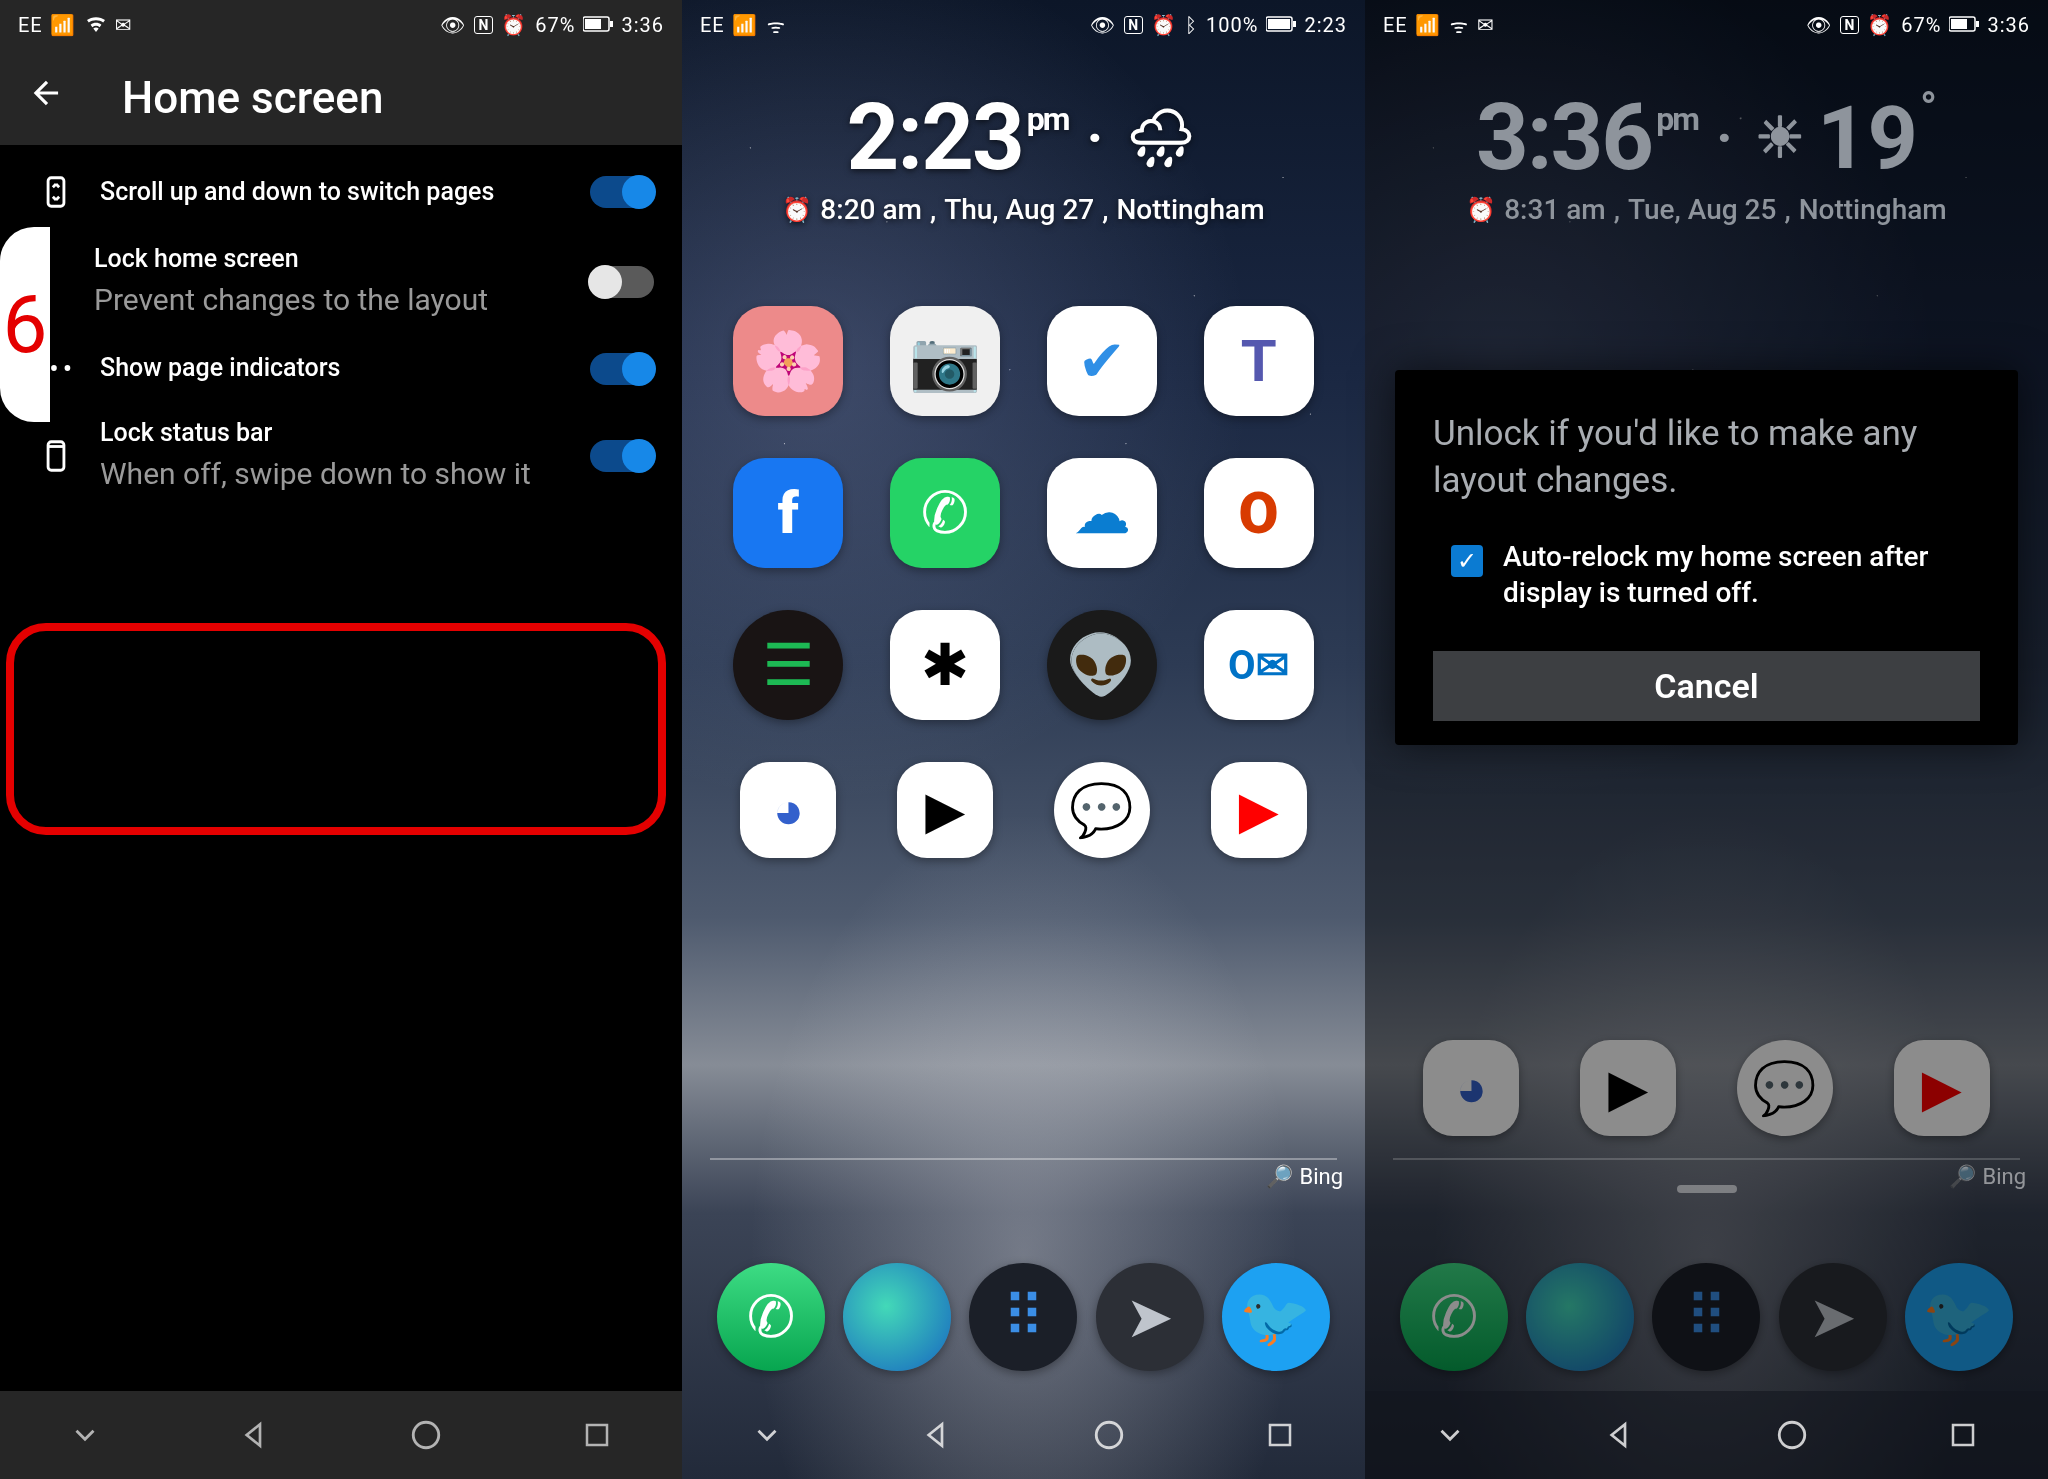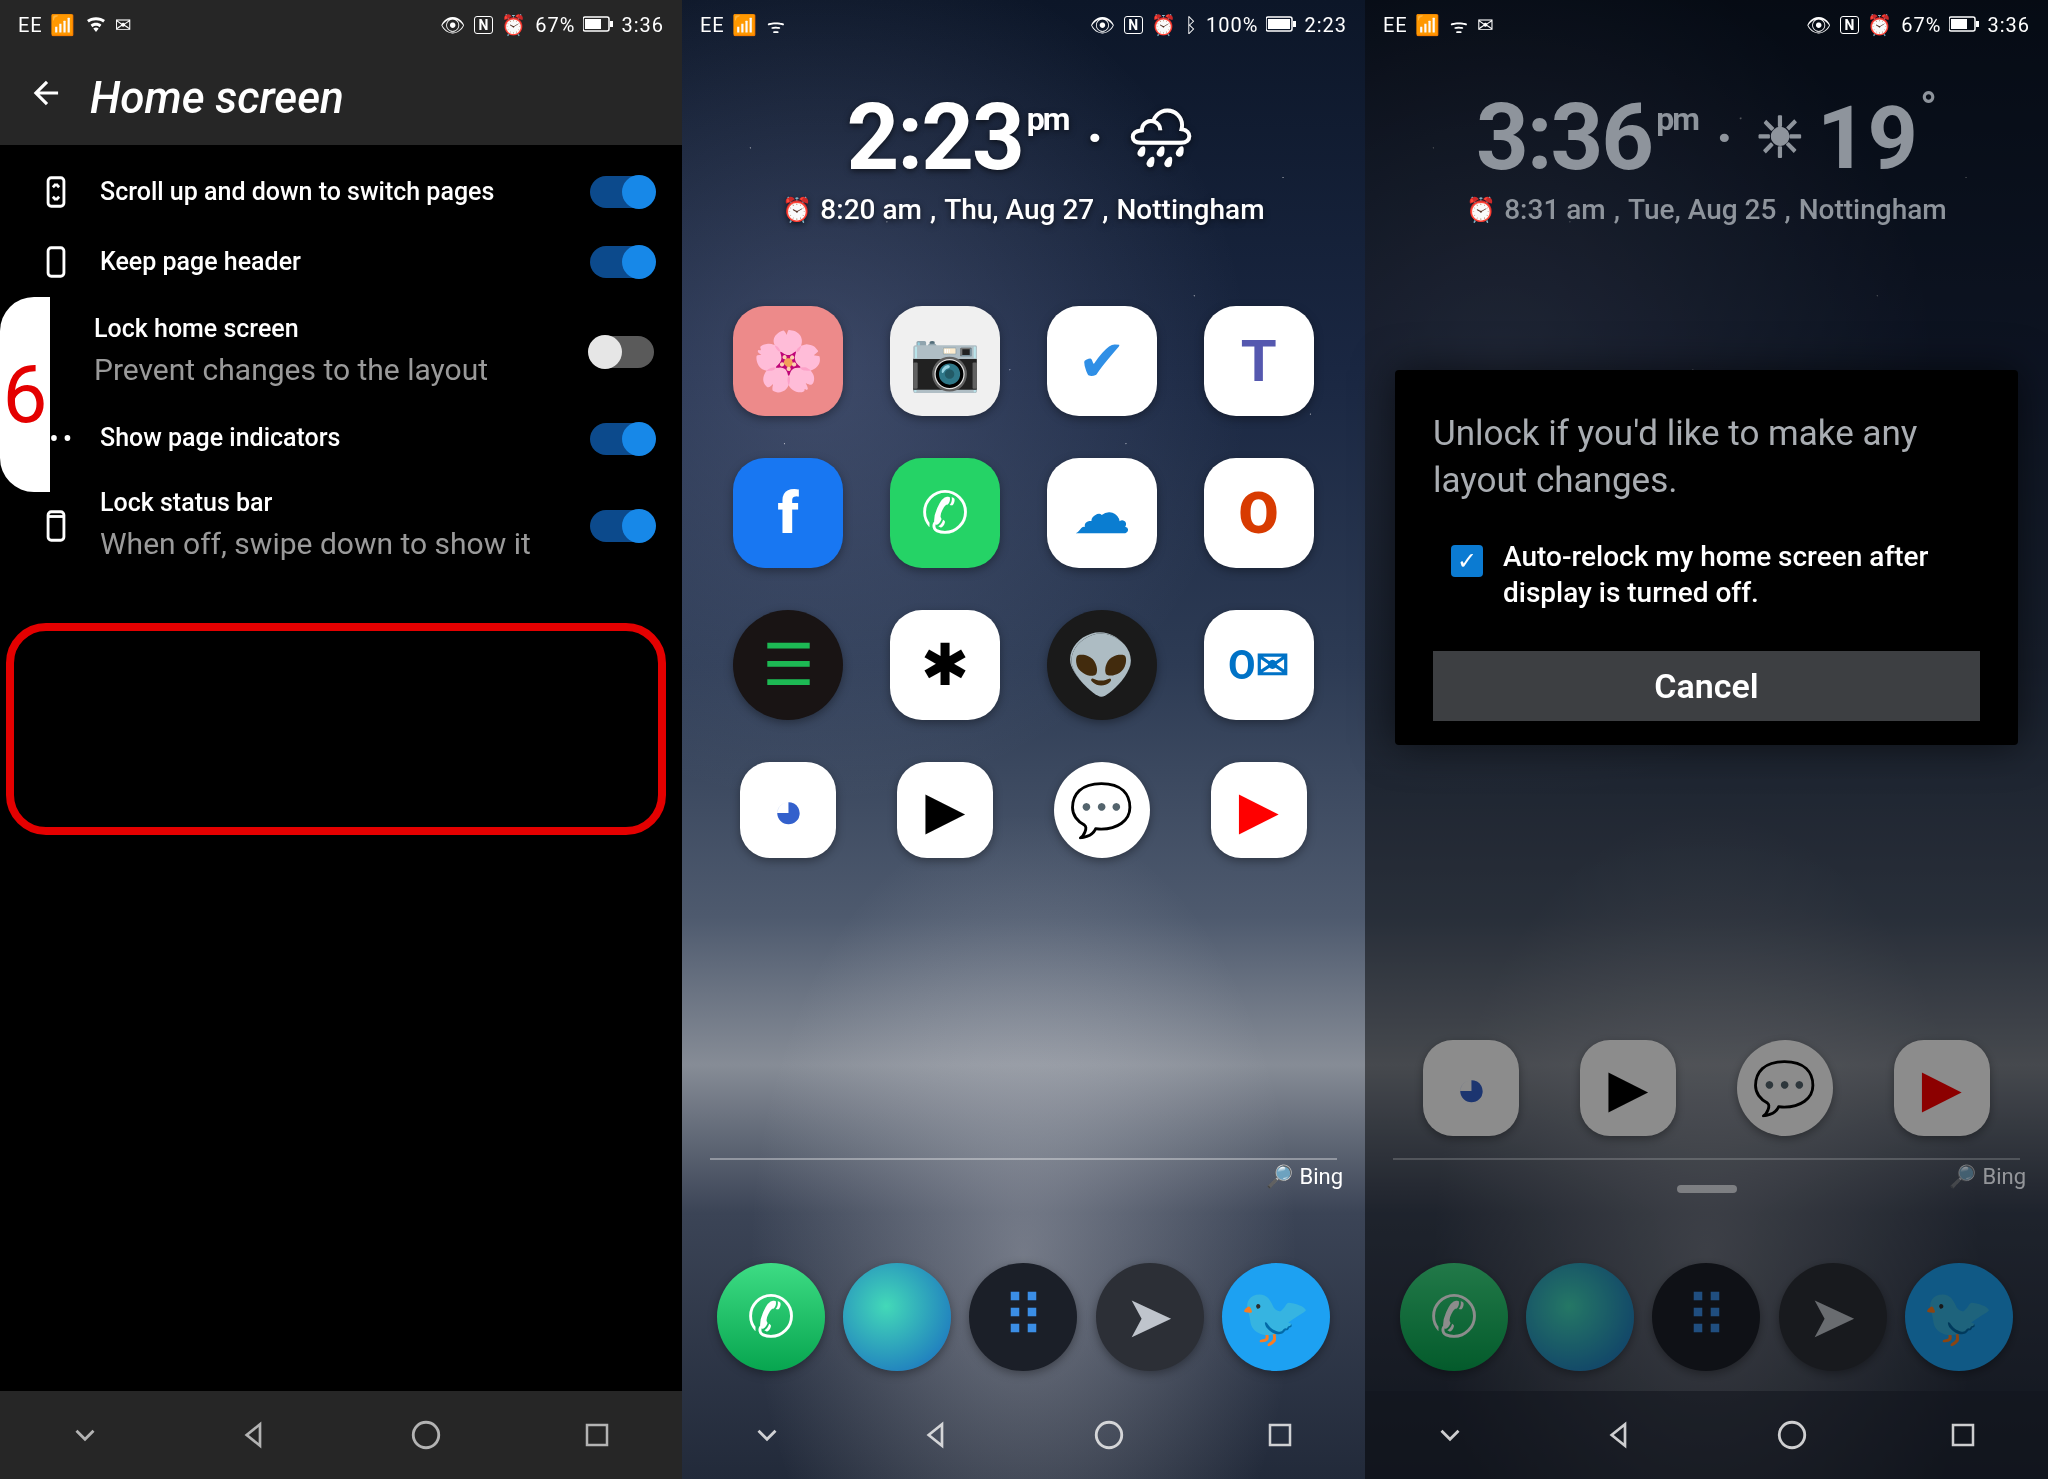--- a/index.html
+++ b/index.html
@@ -15,21 +15,21 @@
 .pane2 { width: 683px; }
 .pane3 { width: 683px; }
 
 
 .status-bar { height: 50px; display:flex; align-items:center; justify-content:space-between; padding: 0 18px; font-size:20px; color:#fff; letter-spacing:1px; }
 .pane1 .status-bar { background:#262626; }
 .sb-left, .sb-right { display:flex; align-items:center; gap:8px; }
 .sb-icon { display:inline-block; }
 
 
-.pane1 .header { height:95px; background:#262626; display:flex; align-items:center; padding:0 28px; gap:24px;font-style:italic; }
+.pane1 .header { height:95px; background:#262626; display:flex; align-items:center; padding:0 28px; gap:56px; }
 .pane1 .header .title { font-size:44px; font-weight:500; }
 .back-arr { font-size:38px; }
 
 
 .settings { background:#000; padding-top:12px; }
 .srow { display:flex; align-items:center; padding:16px 20px 16px 28px; position:relative; }
 .srow .icon-col { width:56px; flex:0 0 56px; display:flex; align-items:center; justify-content:center; }
 .srow .txt { flex:1; padding: 0 6px 0 16px; }
 .srow .label { font-size:25px; font-weight:500; line-height:1.3; }
 .srow .sub { font-size:30px; color:#9a9a9a; line-height:1.35; margin-top:4px; }
@@ -171,31 +171,20 @@
             <rect x="7" y="3" width="10" height="18" rx="2"></rect>
             <path d="M12 7l-2 2m2-2l2 2M12 17l-2-2m2 2l2-2"></path>
           </svg>
         </div>
       <div class="txt">
           <div class="label">Scroll up and down to switch pages</div>
         </div>
       <div class="toggle on"></div>
     </div>
 
-    <div class="srow">
-      <div class="icon-col">
-          <svg class="simple-icon" viewBox="0 0 24 24" fill="none" stroke="#fff" stroke-width="1.8">
-            <rect x="7" y="3" width="10" height="18" rx="2"></rect>
-          </svg>
-        </div>
-      <div class="txt">
-          <div class="label">Keep page header</div>
-        </div>
-      <div class="toggle on"></div>
-    </div>
 
     <div class="srow" style="position:relative; padding-left:78px;">
       <div class="badge6">
           <span>6</span>
         </div>
       <div class="txt">
           <div class="label">Lock home screen</div>
         <div class="sub">Prevent changes to the layout</div>
         </div>
       <div class="toggle off"></div>

